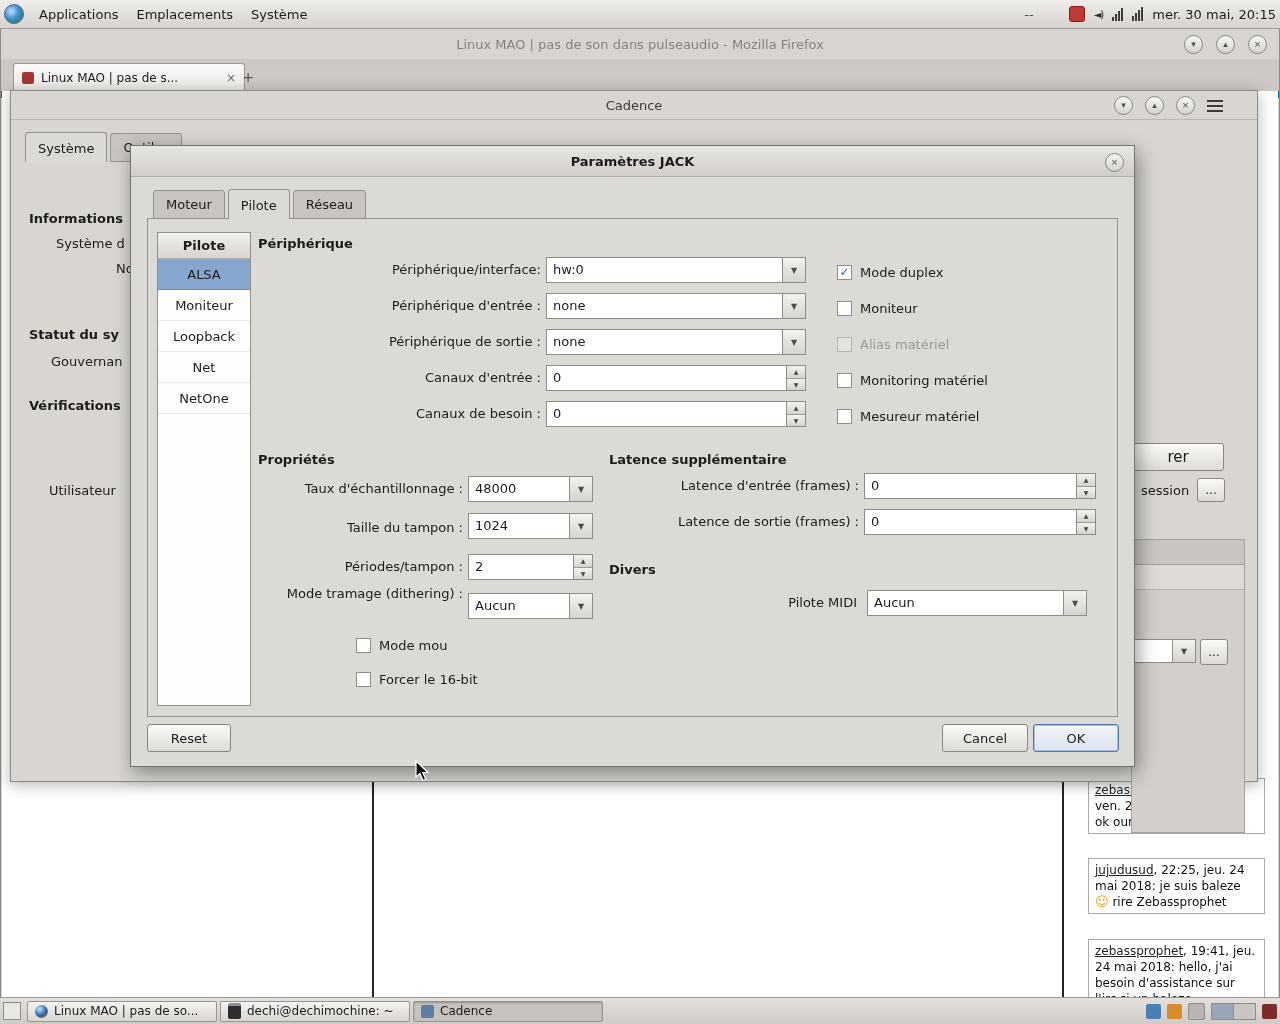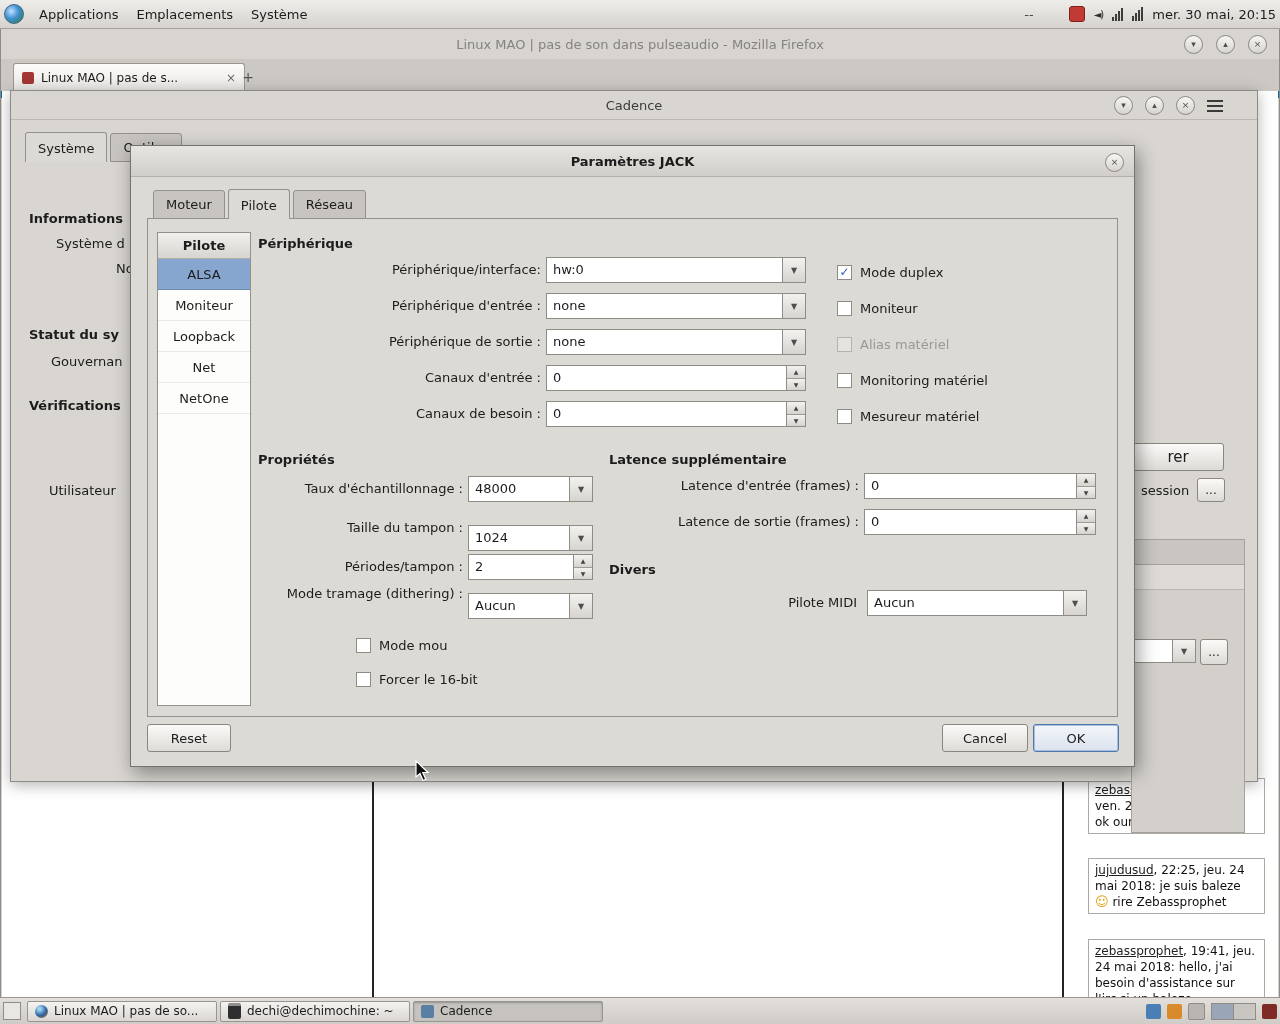--- a/index.html
+++ b/index.html
@@ -318,21 +318,21 @@
 
     <div class="flabel" style="left:100px;top:335px;width:232px">Taux d'échantillonnage :</div>
     <div class="combo" style="left:337px;top:330px;width:125px">
       <div class="cval">48000</div>
       <div class="cbtn">
           <span>▼</span>
         </div>
     </div>
 
     <div class="flabel" style="left:100px;top:374px;width:232px">Taille du tampon :</div>
-    <div class="combo" style="left:337px;top:379px;width:125px">
+    <div class="combo" style="left:337px;top:367px;width:125px">
       <div class="cval">1024</div>
       <div class="cbtn">
           <span>▼</span>
         </div>
     </div>
 
     <div class="flabel" style="left:100px;top:413px;width:232px">Périodes/tampon :</div>
     <div class="spin" style="left:337px;top:408px;width:125px">
       <div class="cval">2</div>
       <div class="sbtns">

